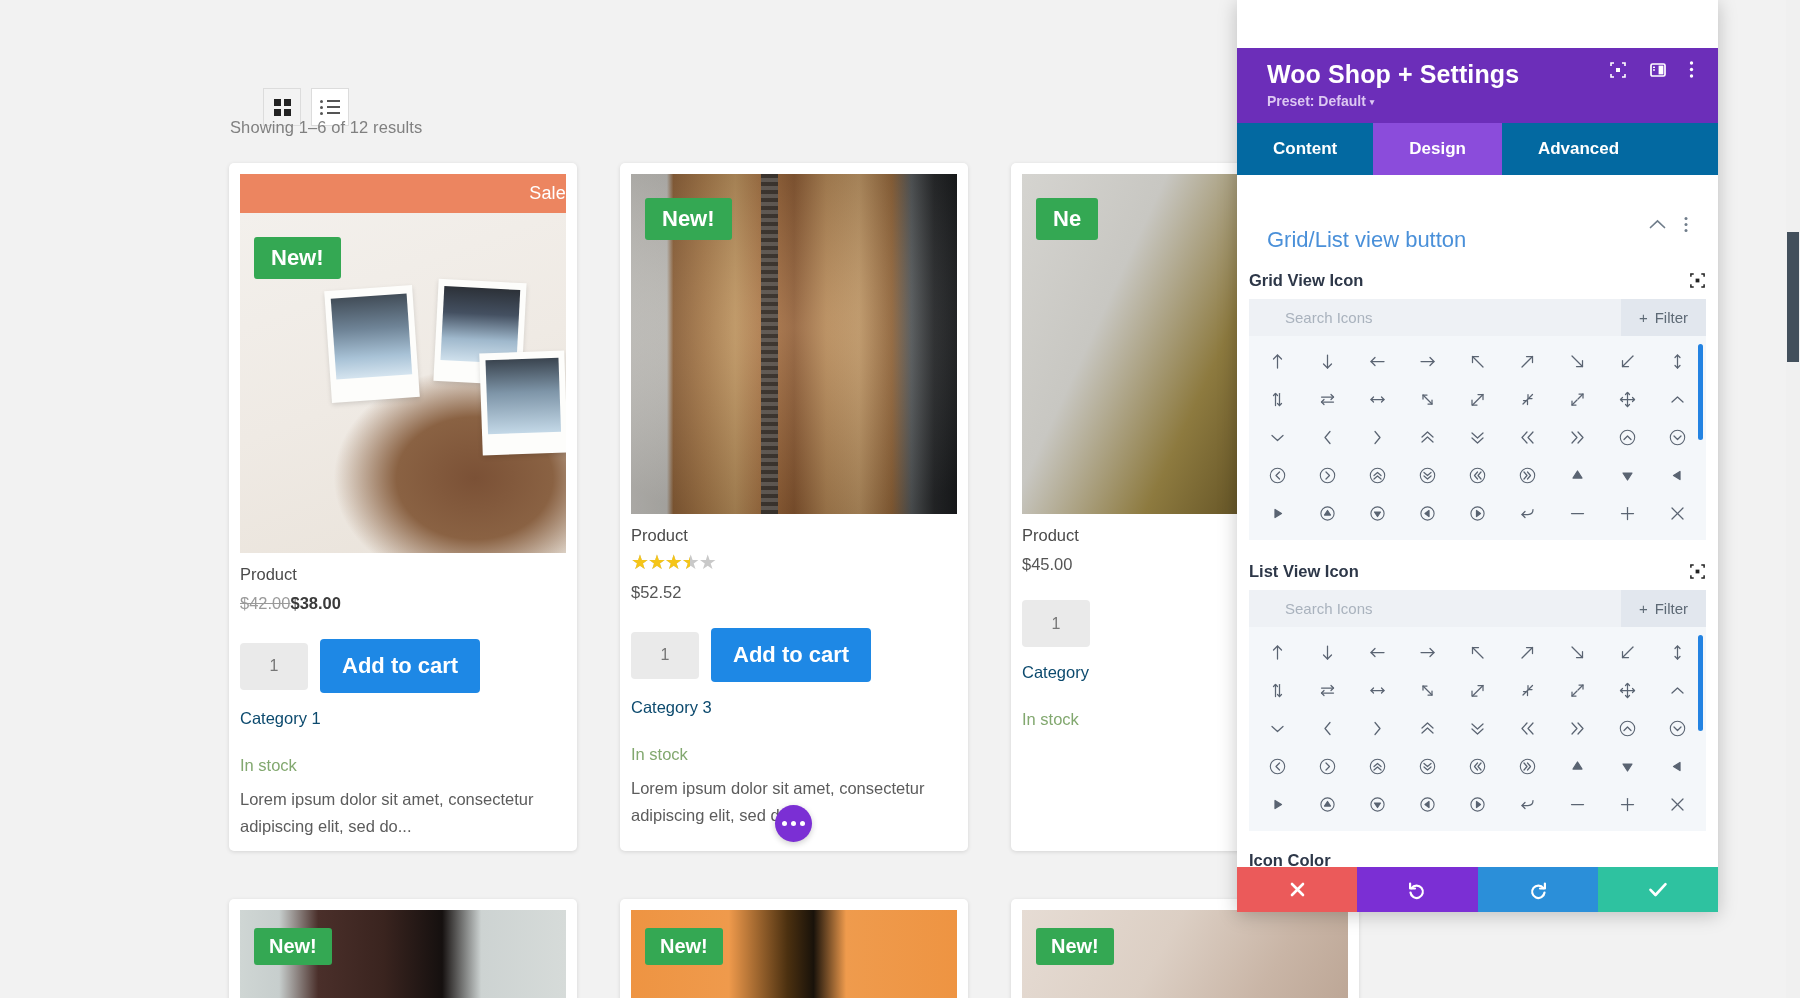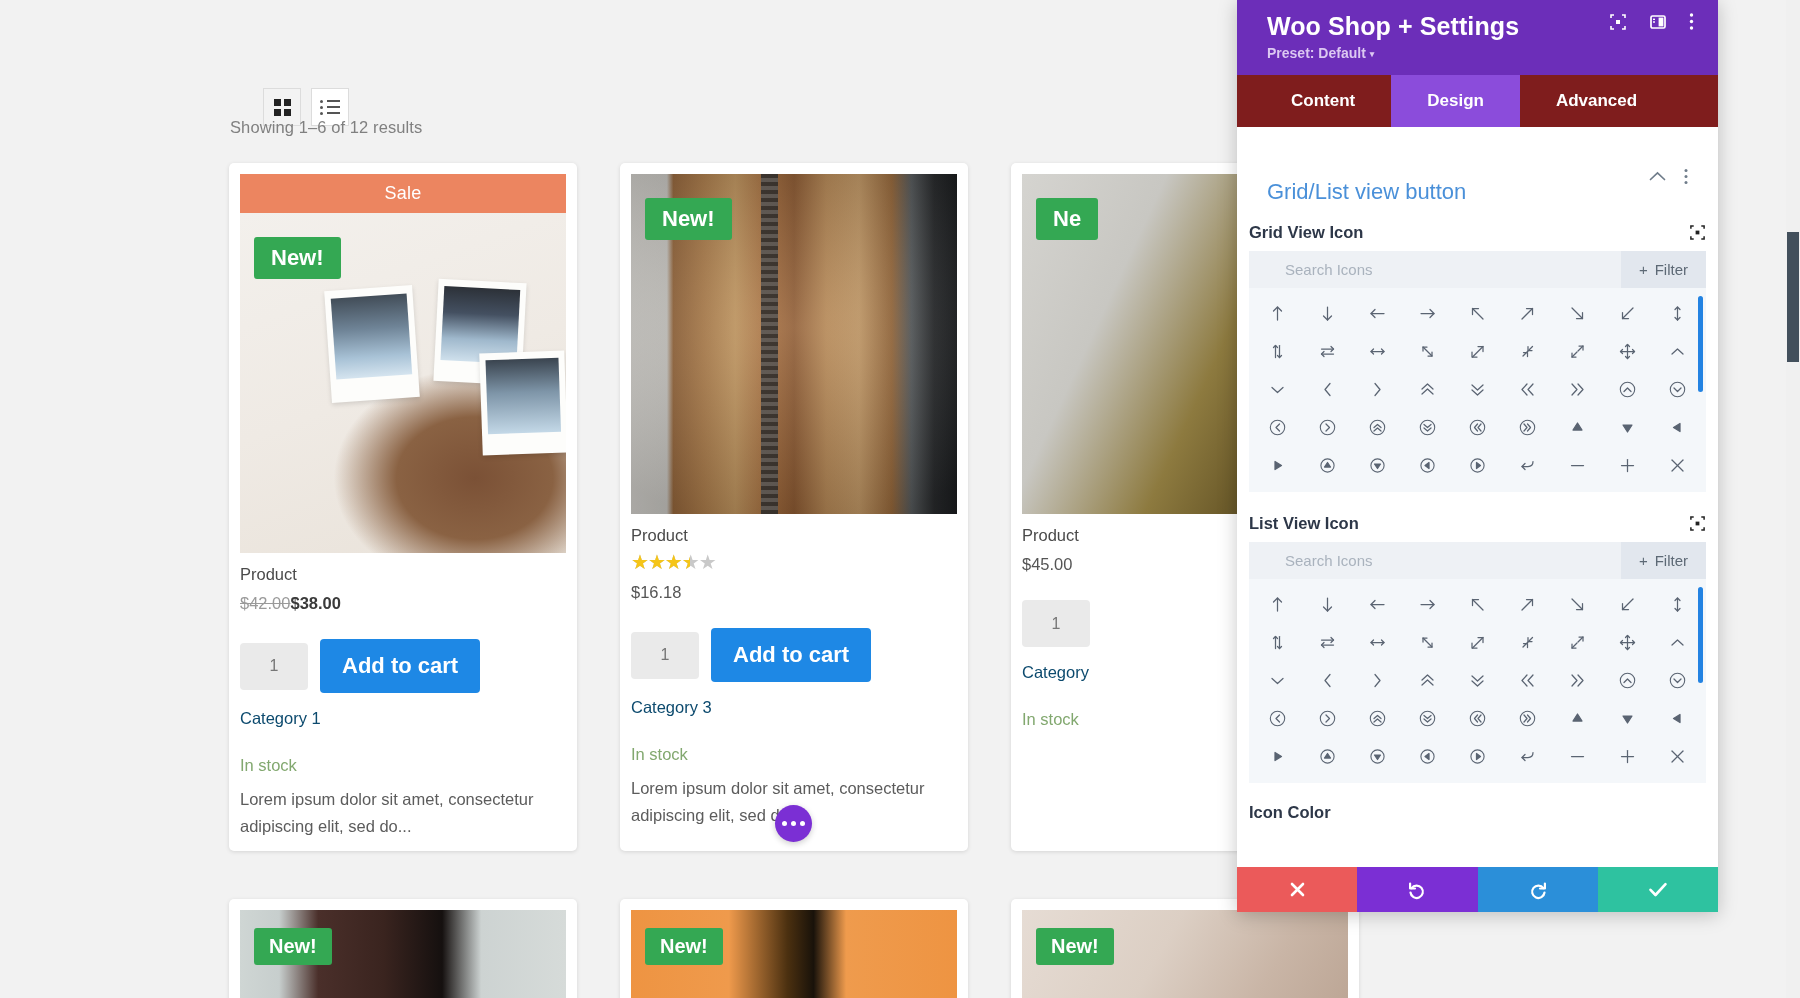--- a/index.html
+++ b/index.html
@@ -35,21 +35,21 @@
   .cards { position: absolute; left: 0; top: 163px; width: 1570px; }
   .card-row { display: flex; gap: 43px; padding-left: 229px; }
   .card {
     width: 348px; background: #fff; border-radius: 5px;
     box-shadow: 0 1px 4px rgba(0,0,0,.12);
     padding: 11px; position: relative;
   }
   .card.r2 { height: 140px; overflow: hidden; }
 
   .sale-banner {
-    background: #ec8560; color: #fff; text-align: center;
+    background: #ec8560; color: #fff; text-align: right;
     font-size: 18px; padding: 9px 0; letter-spacing: .2px;
   }
   .media { position: relative; width: 100%; height: 340px; overflow: hidden; }
   .media.short { height: 140px; }
   .media .new-badge {
     position: absolute; left: 14px; top: 24px; z-index: 3;
     background: #34a853; color: #fff; font-weight: bold; font-size: 22px;
     padding: 8px 17px; border-radius: 3px;
   }
   .media.short .new-badge { top: 18px; font-size: 20px; padding: 7px 15px; }
@@ -121,28 +121,28 @@
     box-shadow: 0 2px 6px rgba(0,0,0,.2);
   }
   .fab i { width: 5px; height: 5px; border-radius: 50%; background: #fff; display: block; }
 
   
   .panel {
     position: absolute; left: 1237px; top: 0; width: 481px; height: 912px;
     background: #fff; box-shadow: 0 3px 18px rgba(0,0,0,.22); z-index: 50;
     display: flex; flex-direction: column;
   }
-  .panel-head { background: #6c2eb9; padding: 12px 24px 14px 30px; position: relative; }
+  .panel-head { background: #6c2eb9; padding: 12px 24px 14px 30px; position: relative; margin-top: 48px; }
   .panel-title { color: #fff; font-size: 25px; font-weight: bold; letter-spacing: .1px; }
   .panel-preset { color: #dcc8f2; font-size: 14px; font-weight: bold; margin-top: 4px; }
   .panel-preset .caret { font-size: 9px; vertical-align: middle; }
   .head-icons { position: absolute; right: 24px; top: 12px; display: flex; align-items: center; gap: 22px; }
   .hi { color: #fff; display: flex; align-items: center; justify-content: center; cursor: pointer; }
 
-  .tabs { display: flex; background: #7f1d1d; padding-left: 18px; }
+  .tabs { display: flex; background: #0369a1; }
   .tab {
     flex: 0 0 auto; padding: 16px 36px; color: #fff; font-size: 17px; font-weight: bold;
     cursor: pointer; text-align: center;
   }
   .tab.active { background: #8b4cdb; }
 
   .panel-body { flex: 1; overflow: hidden; position: relative; background:#fff; }
   .section-head { display: flex; align-items: center; padding: 20px 30px 12px 30px; }
   .section-title { color: #4a90d9; font-size: 22px; flex: 1; margin-top: 32px; }
   .sec-act { color: #7b8896; font-size: 18px; margin-left: 18px; cursor: pointer; display:flex; align-items:center; }
@@ -270,21 +270,21 @@
         <div class="card">
           <div class="media">
             <div class="photo2"></div>
             <span class="new-badge">New!</span>
           </div>
           <div class="p-name">Product</div>
           <div class="stars">
             <span class="base">★★★★★</span>
             <span class="fill" id="star-fill" style="width: 70%;">★★★★★</span>
           </div>
-          <div class="price">$16.18</div>
+          <div class="price">$52.52</div>
           <div class="cart-row">
             <input class="qty" value="1" style="">
             <button class="atc">Add to cart</button>
           </div>
           <div class="cat">Category 3</div>
           <div class="stock">In stock</div>
           <div class="desc">Lorem ipsum dolor sit amet, consectetur adipiscing elit, sed do...</div>
         </div>
 
         <div class="card">

